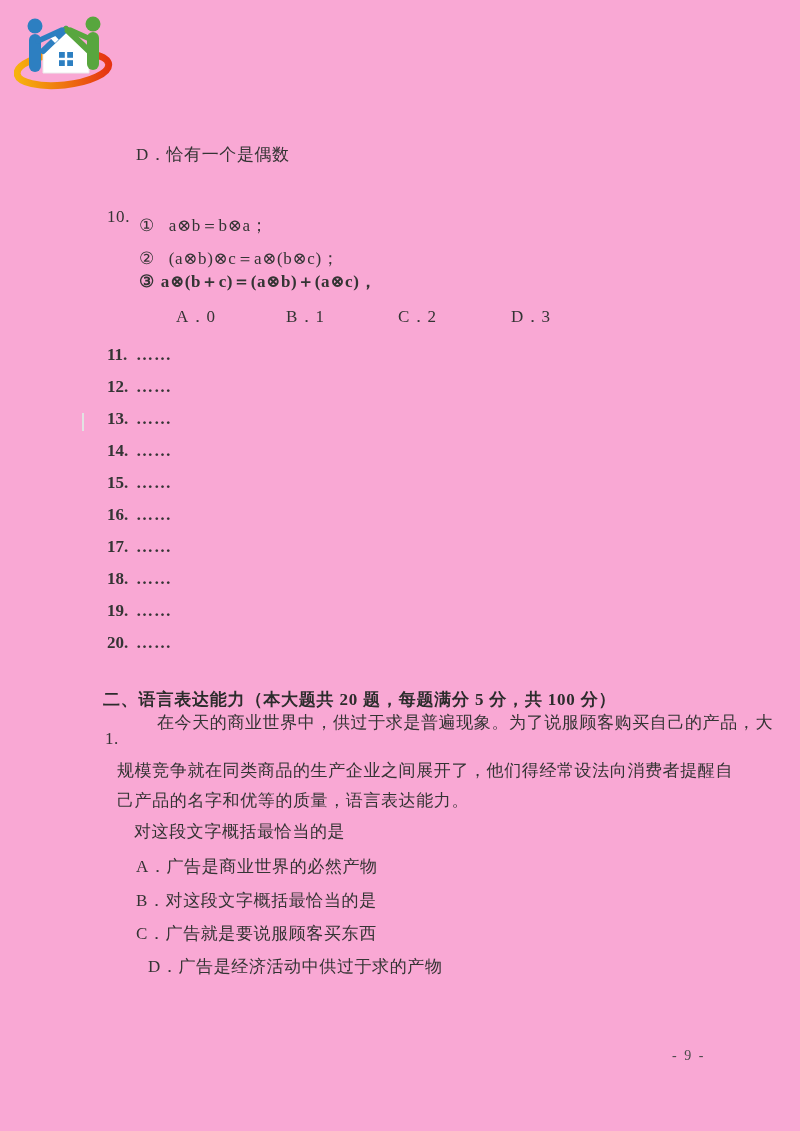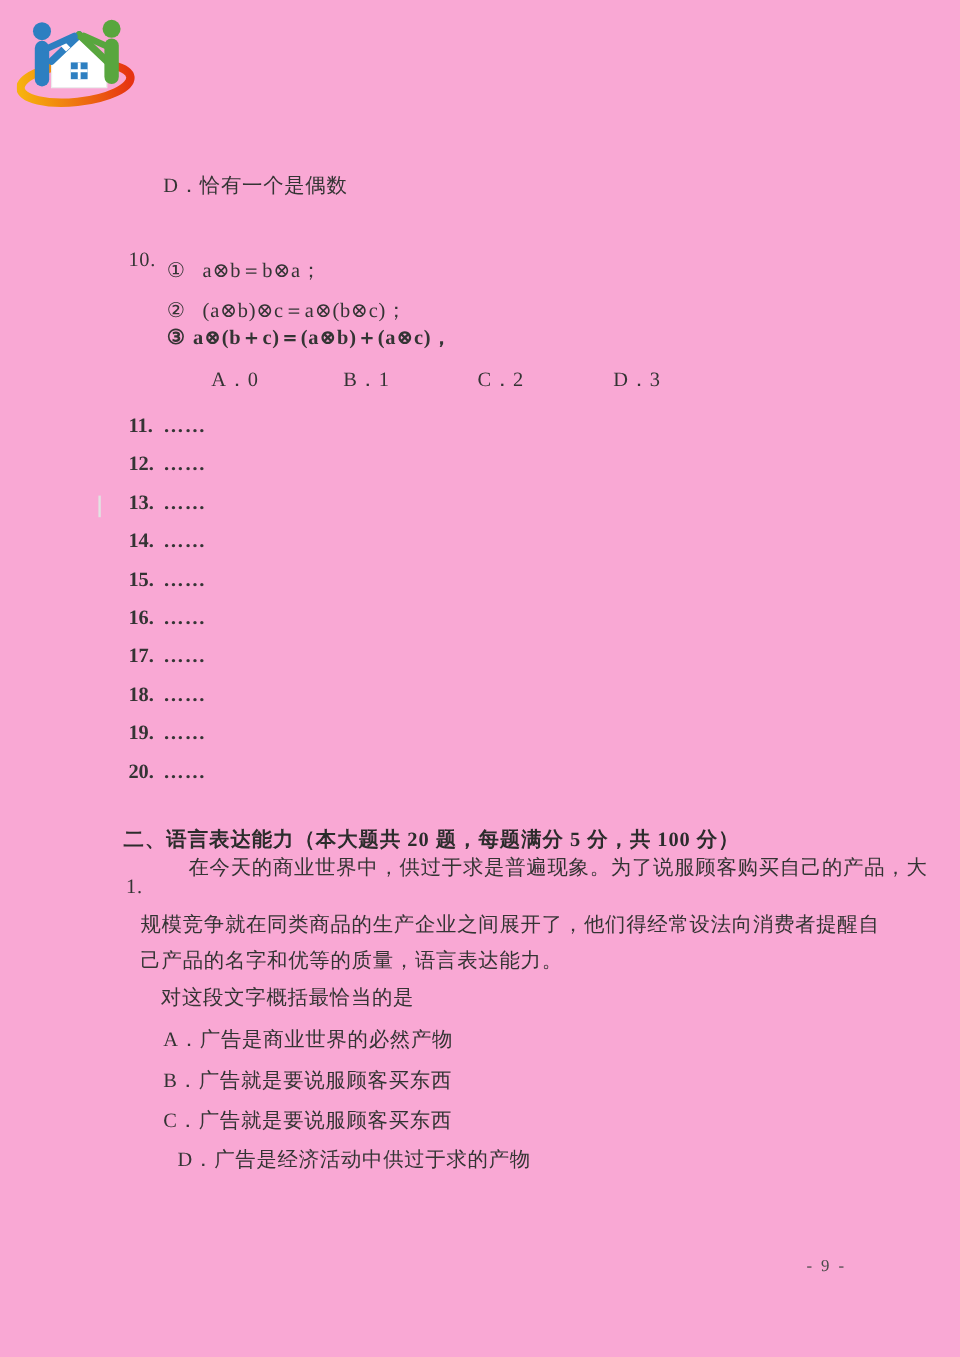--- a/index.html
+++ b/index.html
@@ -127,19 +127,19 @@
   <div class="sec-heading">二、语言表达能力（本大题共 20 题，每题满分 5 分，共 100 分）</div>
 
   <div class="t" style="left:105px; top:728px;">1.</div>
   <div class="t" style="left:127px; top:712px;margin-left:30px;">在今天的商业世界中，供过于求是普遍现象。为了说服顾客购买自己的产品，大</div>
   <div class="t" style="left:117px; top:760px;">规模竞争就在同类商品的生产企业之间展开了，他们得经常设法向消费者提醒自</div>
   <div class="t" style="left:117px; top:790px;">己产品的名字和优等的质量，语言表达能力。</div>
 
   <div class="t" style="left:134px; top:821px;">对这段文字概括最恰当的是</div>
 
   <div class="t" style="left:136px; top:856px;">A．广告是商业世界的必然产物</div>
-  <div class="t" style="left:136px; top:890px;">B．广告就是要说服顾客买东西</div>
+  <div class="t" style="left:136px; top:890px;">B．对这段文字概括最恰当的是</div>
   <div class="t" style="left:136px; top:923px;">C．广告就是要说服顾客买东西</div>
   <div class="t" style="left:148px; top:956px;text-align:right;">D．广告是经济活动中供过于求的产物</div>
 
   <div class="page-num">- 9 -</div>
 
 </div>
 
 </body></html>

